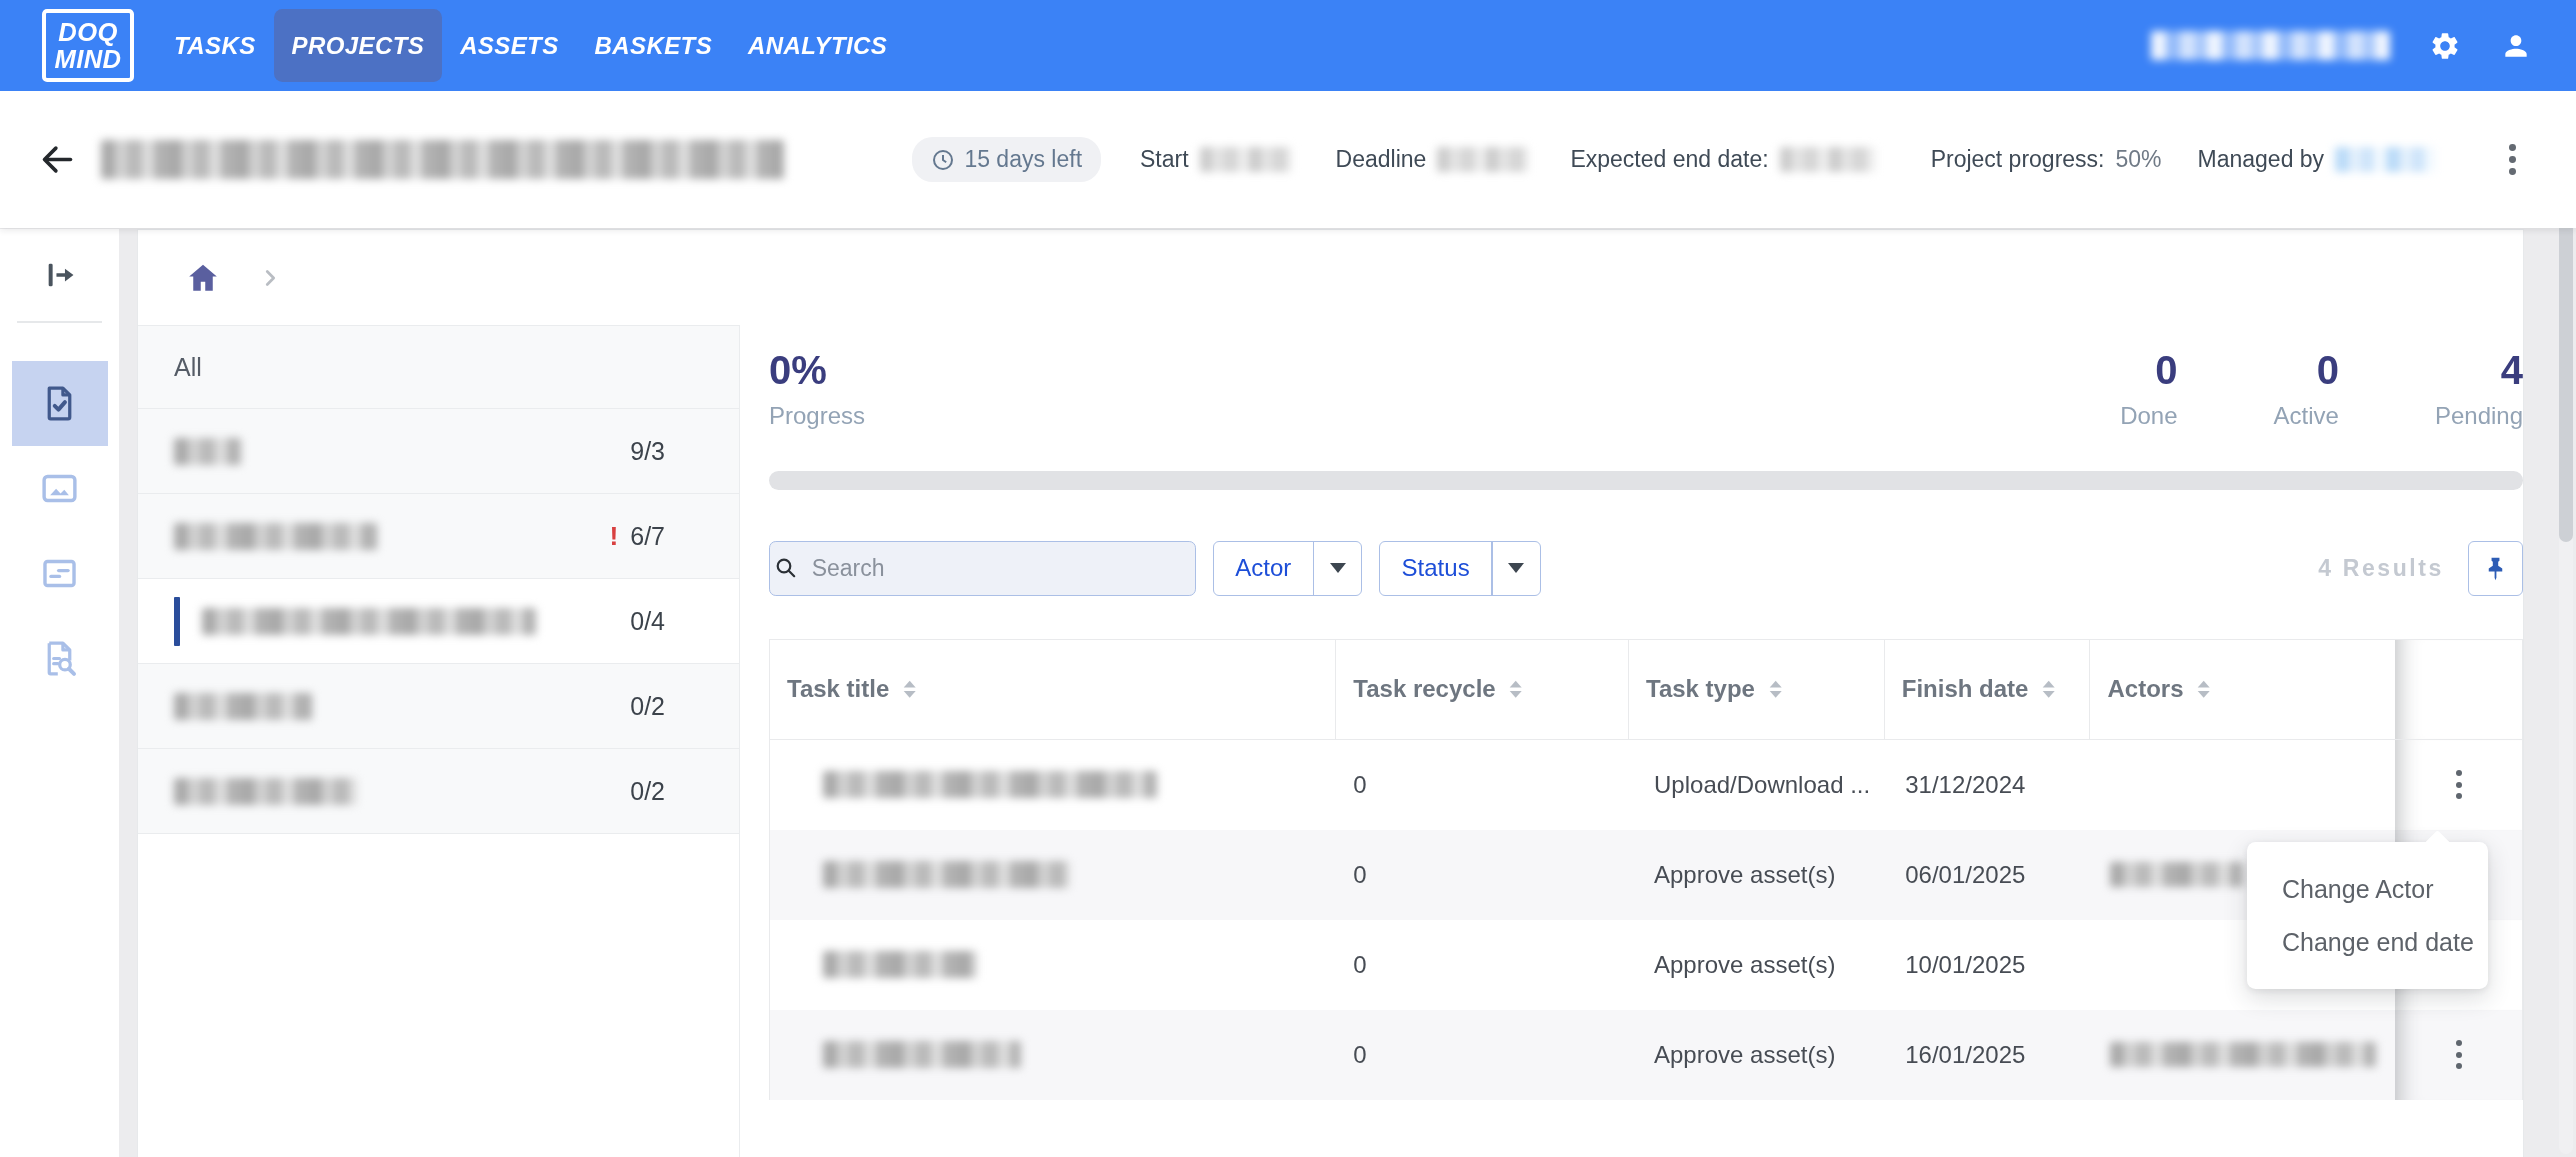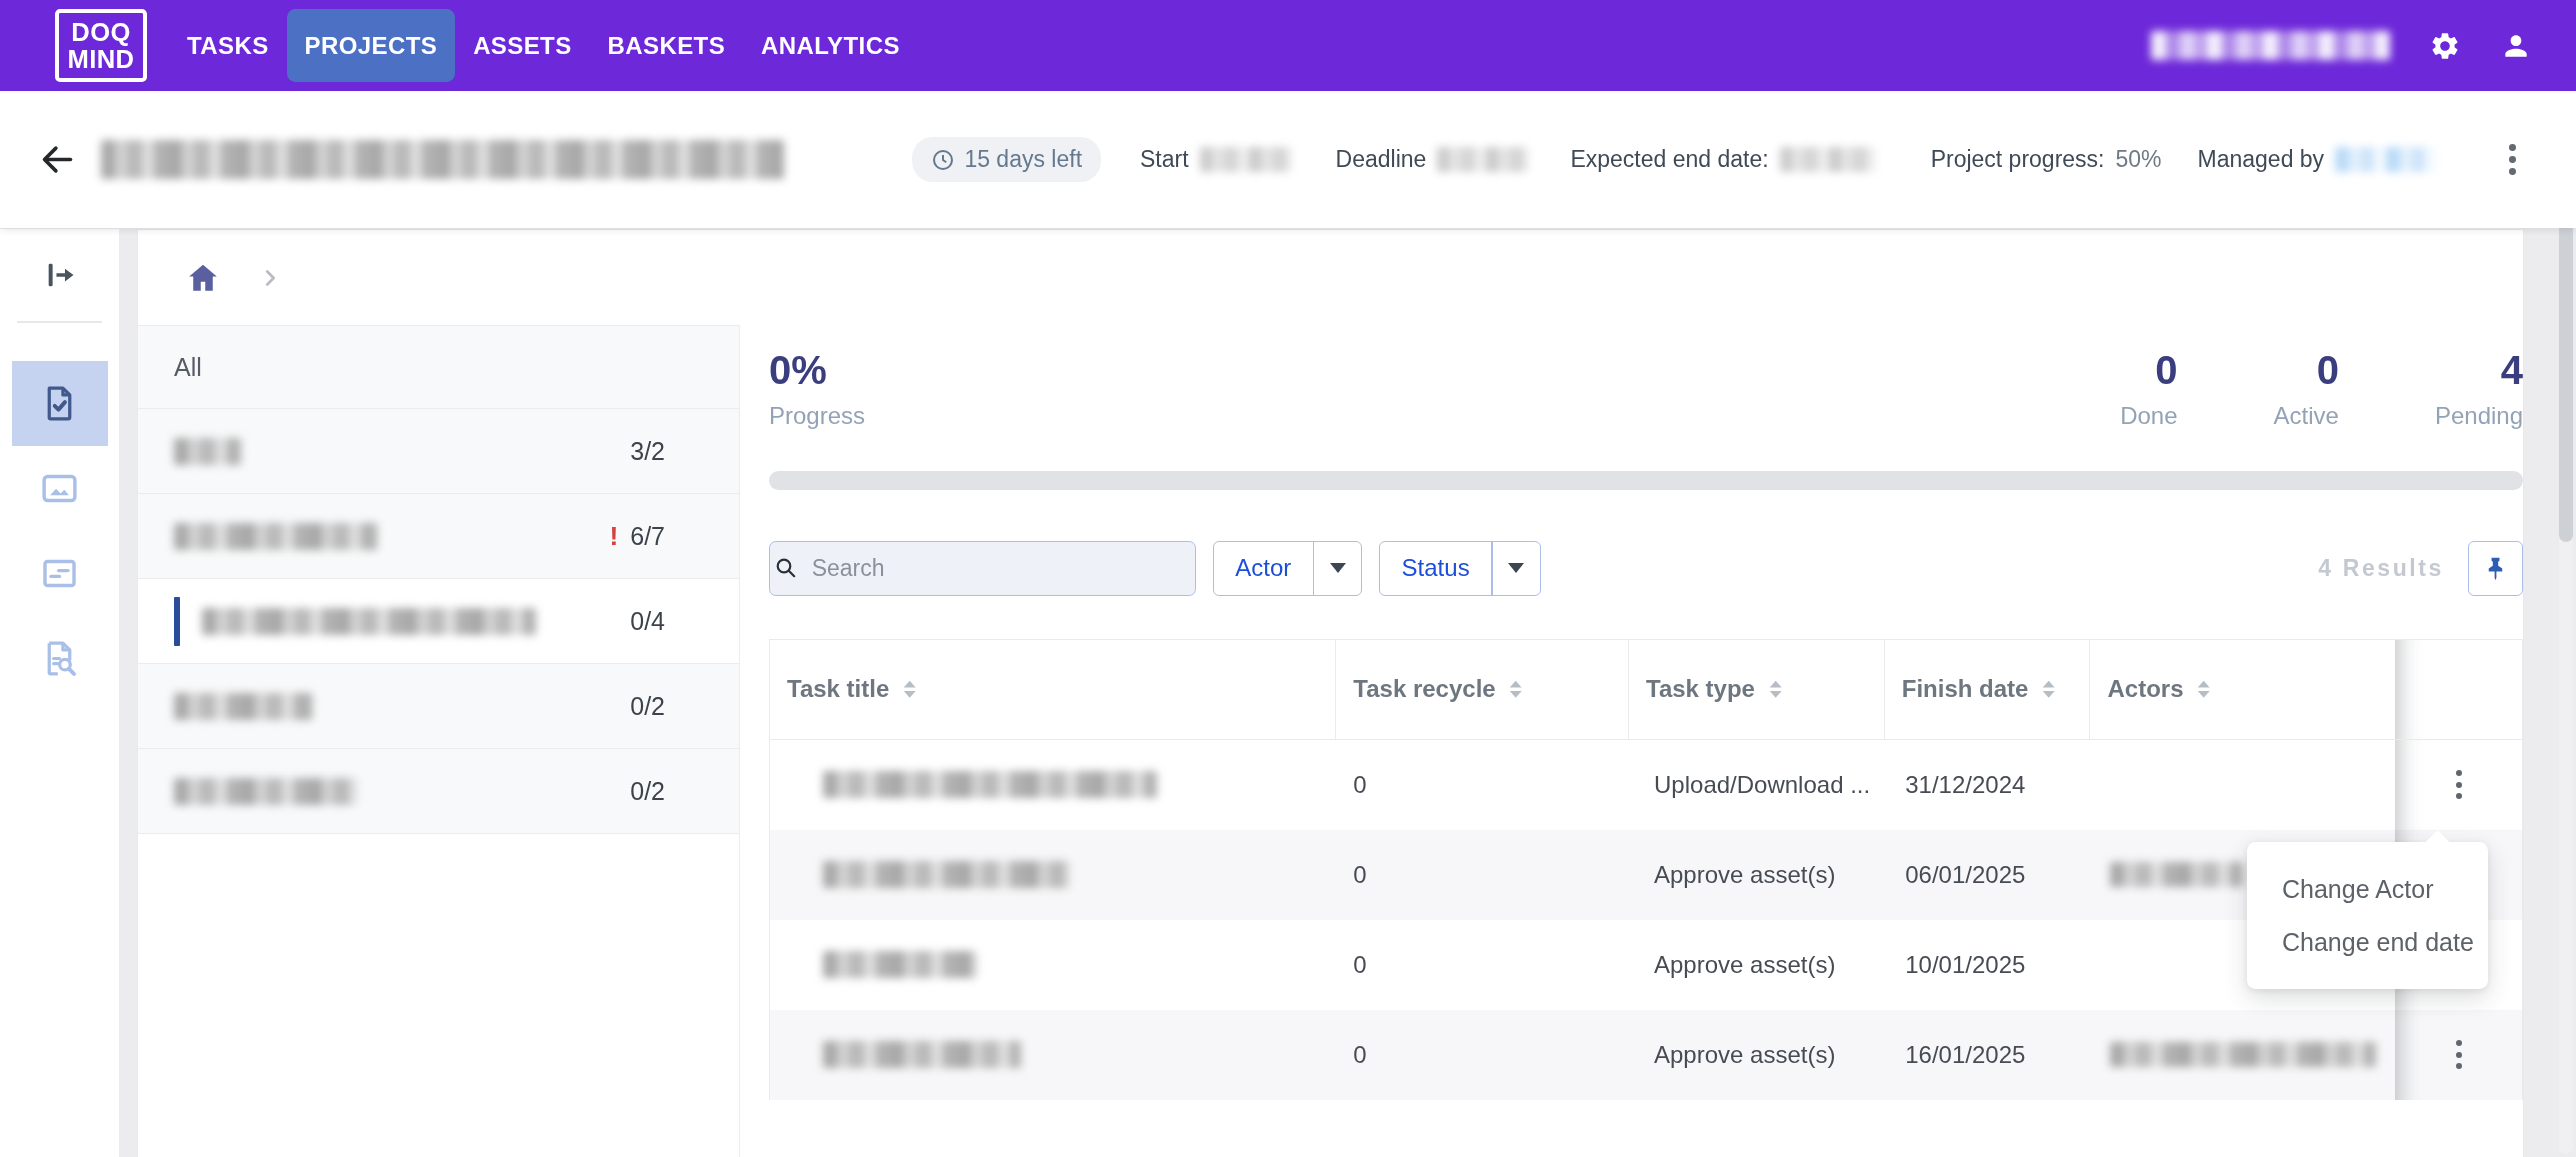--- a/index.html
+++ b/index.html
@@ -1,22 +1,22 @@
 <!DOCTYPE html>
 <html style="font-size:13.7px"><head>
 <meta charset="utf-8">
 <style>
   * { margin:0; padding:0; box-sizing:border-box; }
   html,body { background:#d8d9db; }
   body { font-family:"Liberation Sans", sans-serif; }
   .page { position:relative; width:2576px; height:1157px; background:#ececee; overflow:hidden; }
 
   
-  .topnav { position:absolute; top:0; left:0; width:100%; height:91px; background:#6d28d9;
-            display:flex; align-items:center; padding:0 44px 0 55px; z-index:10; }
+  .topnav { position:absolute; top:0; left:0; width:100%; height:91px; background:#3b82f6;
+            display:flex; align-items:center; padding:0 44px 0 42px; z-index:10;font-style:italic; }
   .logo { border:4.3px solid #fff; border-radius:5.1px; color:#fff; font-weight:700; font-size:25.6px;
           line-height:26.5px; letter-spacing:0.4px; padding:6px 8.5px; text-align:center; }
   .nav-items { display:flex; align-items:center; margin-left:22px; }
   .nav-item { color:#fff; font-size:24px; font-weight:700; letter-spacing:0.4px; padding:0 18px;
               height:73px; display:flex; align-items:center; border-radius:8.5px; cursor:pointer; white-space:nowrap; }
   .nav-item.active { background:#4c71c4; }
   .nav-right { margin-left:auto; display:flex; align-items:center; gap:39px; }
 
   
   .blur { filter:blur(4.3px); border-radius:2.6px; display:inline-block; flex:none; }
@@ -267,21 +267,21 @@
     </div>
 
     <div class="card-body">
 
       <div class="left-panel">
         <div class="p-row all">
           <span>All</span>
         </div>
         <div class="p-row">
           <span class="blur bz-dark" style="width:67px;height:27px;"></span>
-          <span class="p-count">3/2</span>
+          <span class="p-count">9/3</span>
         </div>
         <div class="p-row">
           <span class="blur bz-dark" style="width:203px;height:27px;"></span>
           <span class="p-count">
             <span class="p-alert">!</span><span>6/7</span>
           </span>
         </div>
         <div class="p-row selected">
           <span class="sel-bar"></span>
           <span class="blur bz-dark" style="width:334px;height:27px;"></span>

